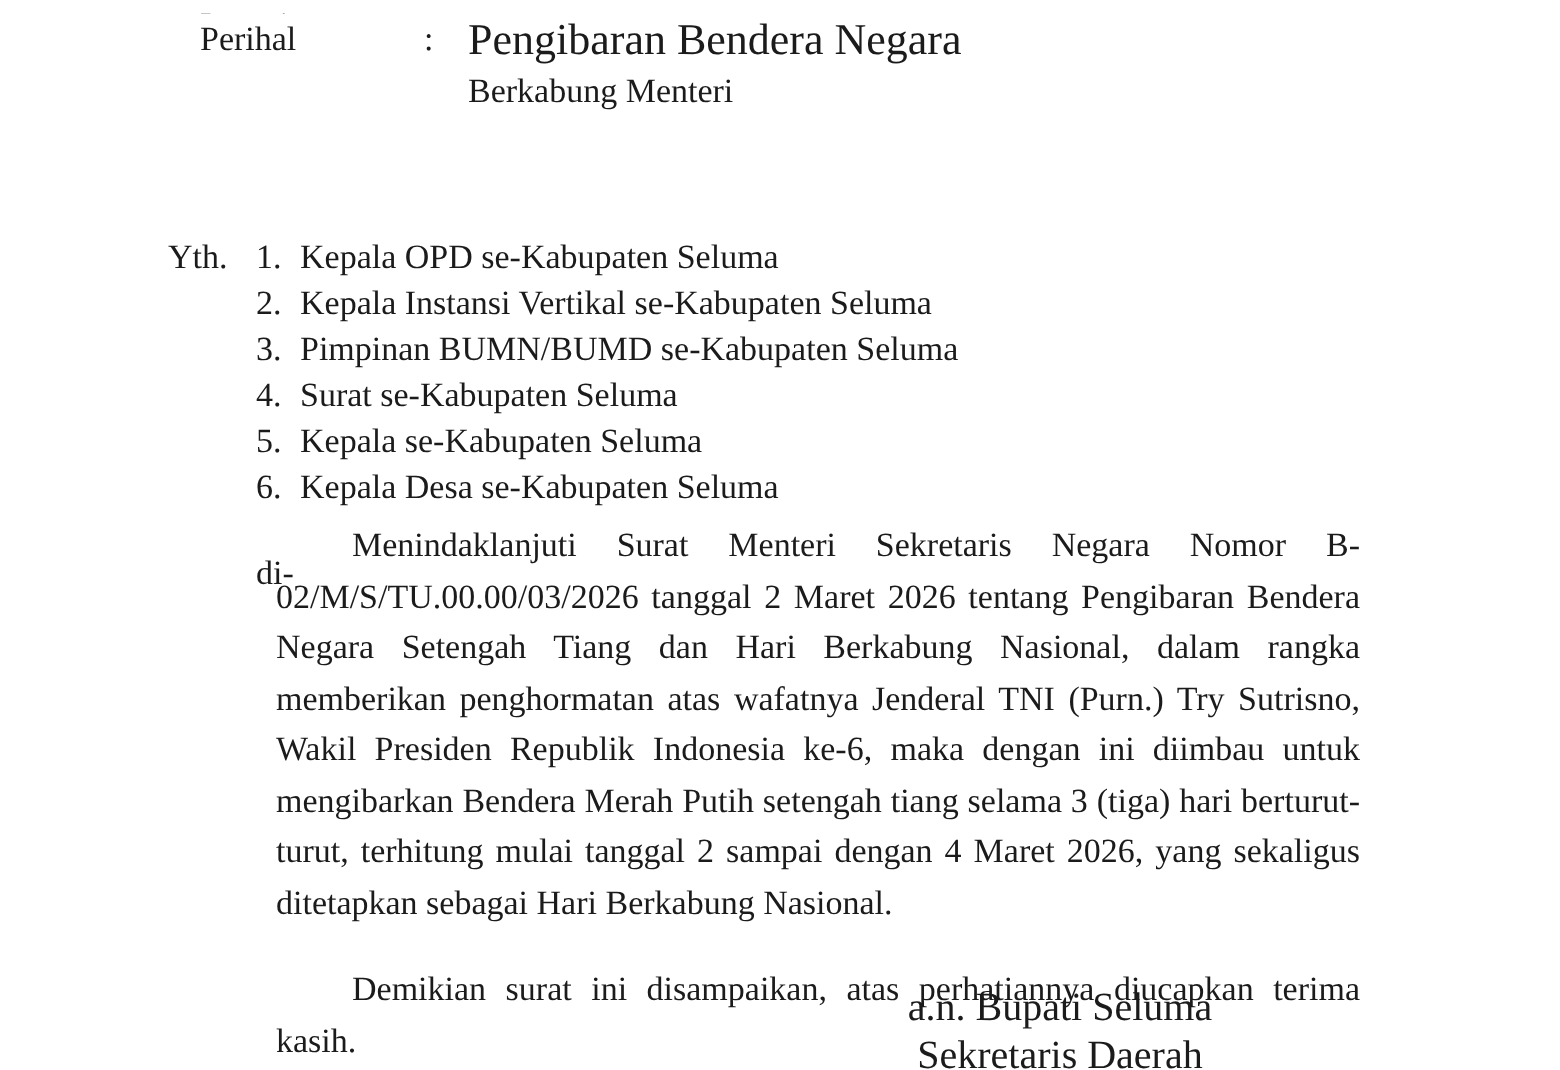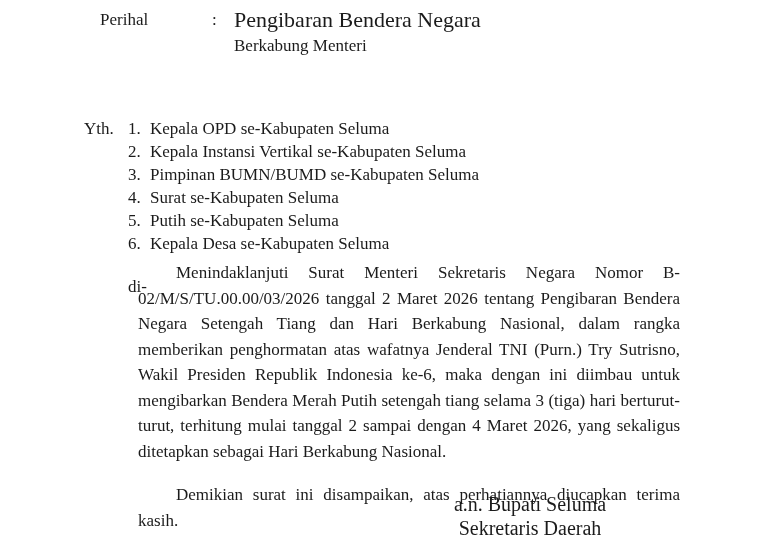--- a/index.html
+++ b/index.html
@@ -180,21 +180,21 @@
           <span class="yth-text">Pimpinan BUMN/BUMD se-Kabupaten Seluma</span>
         </div>
 
         <div class="yth-item">
           <span class="yth-num">4.</span>
           <span class="yth-text">Surat se-Kabupaten Seluma</span>
         </div>
 
         <div class="yth-item">
           <span class="yth-num">5.</span>
-          <span class="yth-text">Putih se-Kabupaten Seluma</span>
+          <span class="yth-text">Kepala se-Kabupaten Seluma</span>
         </div>
 
         <div class="yth-item">
           <span class="yth-num">6.</span>
           <span class="yth-text">Kepala Desa se-Kabupaten Seluma</span>
         </div>
 
       </div>
     </div>
 

